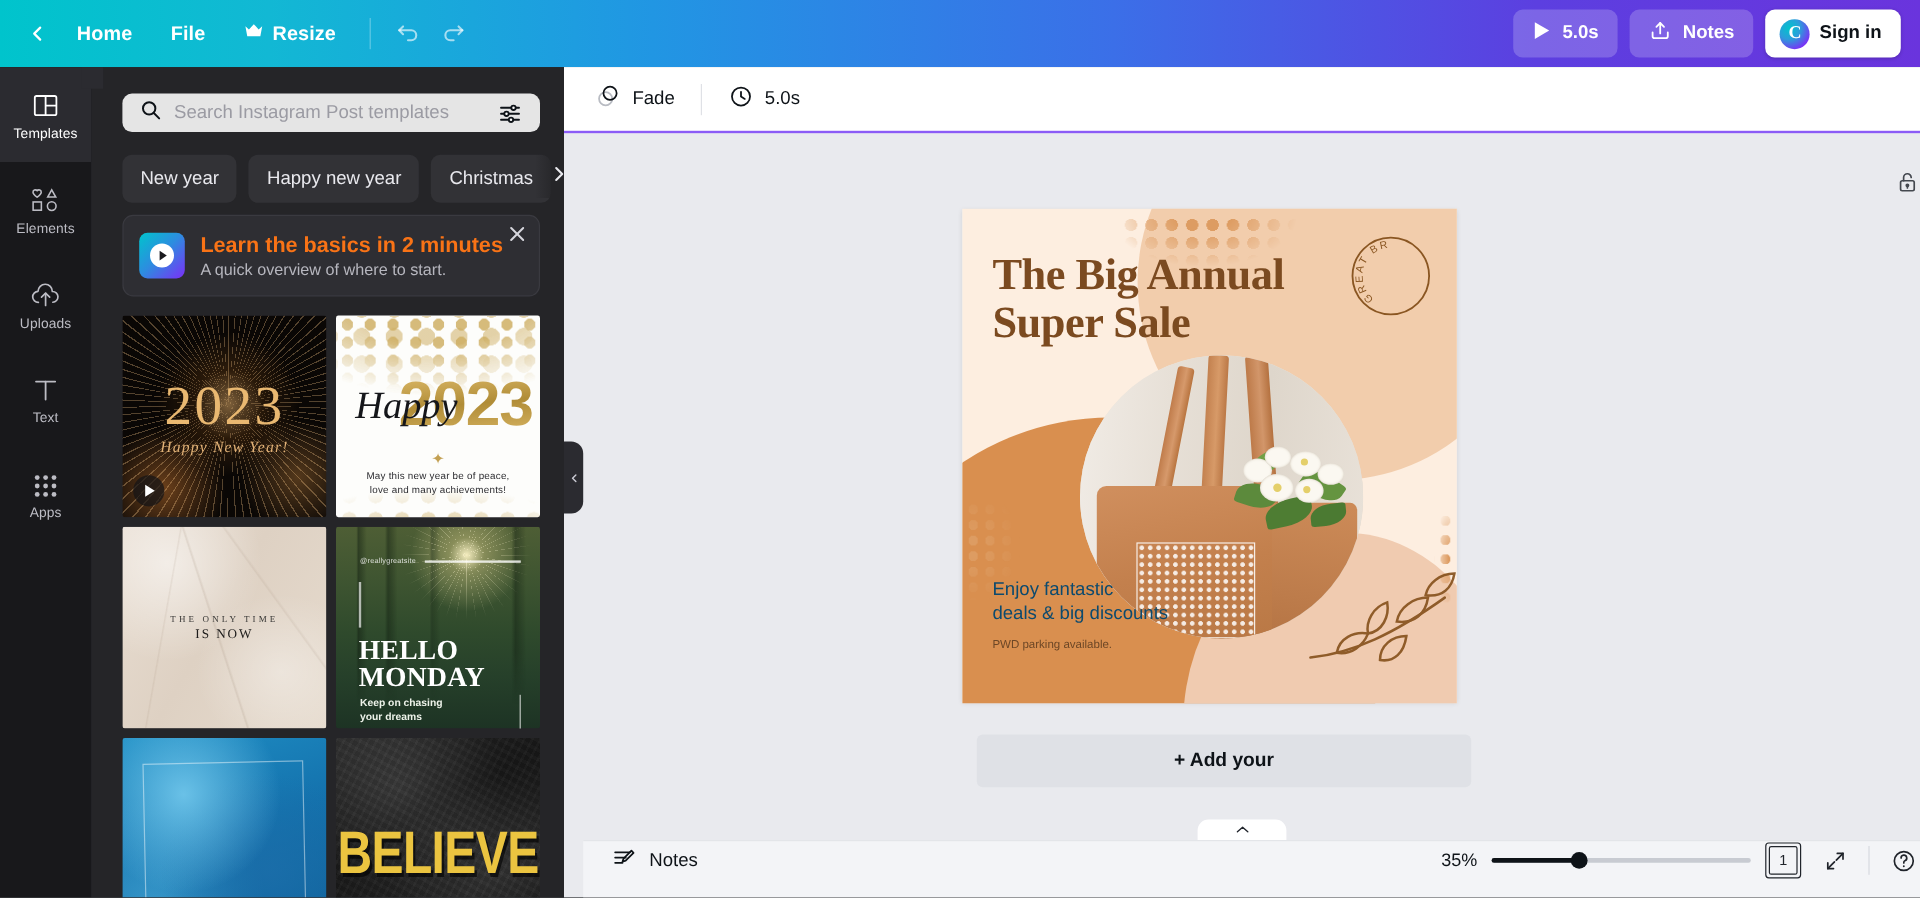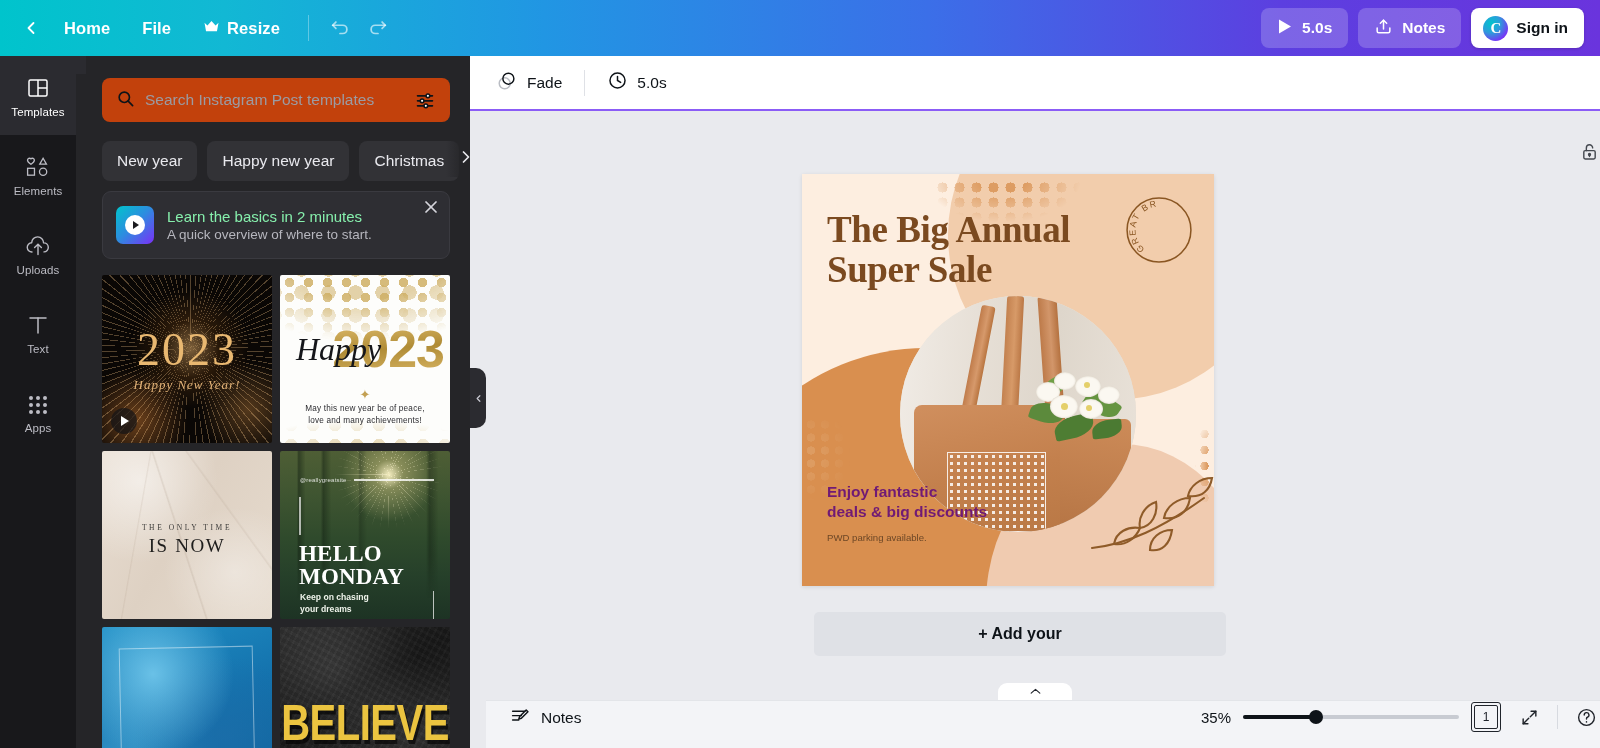--- a/index.html
+++ b/index.html
@@ -76,21 +76,21 @@
     background: #2b2b30; z-index: 3;
   }
 
   
   .panel {
     position: absolute; left: 76px; top: 56px; width: 394px; height: 692px;
     background: #252528; overflow: hidden;
   }
   .searchrow { padding: 22px 20px 0 26px; }
   .searchbox {
-    height: 44px; background: #c2410c; border-radius: 8px; display: flex; align-items: center;
+    height: 32px; background: #e5e5e5; border-radius: 8px; display: flex; align-items: center;
     padding: 0 12px 0 14px; gap: 10px;
   }
   .searchbox input {
     border: 0; outline: 0; flex: 1; font-size: 15.5px; color: #0e1318;
     font-family: "Liberation Sans", sans-serif; background: transparent;
   }
   .searchbox input::placeholder { color: #9b9ba3; }
   .filter-btn { width: 26px; height: 26px; display: flex; align-items: center; justify-content: center; cursor: pointer; }
 
   .chips {
@@ -121,21 +121,21 @@
     display: flex; align-items: center; justify-content: center;
   }
   .promo-play {
     width: 20px; height: 20px; border-radius: 50%; background: #fff;
     display: flex; align-items: center; justify-content: center;
   }
   .promo-play::after {
     content: ""; width: 0; height: 0; margin-left: 2px;
     border-left: 6px solid #1a1a1e; border-top: 4px solid transparent; border-bottom: 4px solid transparent;
   }
-  .promo-title { color: #86efac; font-size: 15px; font-weight: 400; }
+  .promo-title { color: #f97316; font-size: 18px; font-weight: 700; }
   .promo-sub { color: #b6b6be; font-size: 13.5px; margin-top: 2px; }
   .promo-x {
     position: absolute; right: 8px; top: 5px; width: 20px; height: 20px;
     display: flex; align-items: center; justify-content: center;
     color: #d5d5dc; font-size: 14px; cursor: pointer;
   }
 
   .grid {
     margin: 16px 20px 0 26px; display: grid; grid-template-columns: 1fr 1fr;
     gap: 8px 8px;
@@ -218,21 +218,21 @@
       linear-gradient(72deg, transparent 46%, rgba(150,128,108,.55) 46.6%, transparent 47.4%),
       linear-gradient(100deg, transparent 24%, rgba(160,138,118,.45) 24.5%, transparent 25.2%),
       linear-gradient(54deg, transparent 70%, rgba(150,128,108,.4) 70.5%, transparent 71.3%);
   }
   .tb3-t1 {
     position: absolute; left: 0; right: 0; top: 72px; text-align: center;
     font-family: "Liberation Serif", serif; font-size: 7.5px; letter-spacing: 2.6px; color: #3b3a38;
   }
   .tb3-t2 {
     position: absolute; left: 0; right: 0; top: 84px; text-align: center;
-    font-family: "Liberation Serif", serif; font-size: 19px; letter-spacing: 1.6px; color: #1d1c1b;
+    font-family: "Liberation Serif", serif; font-size: 11px; letter-spacing: 1.6px; color: #1d1c1b;
   }
 
   
   .tb4 { background:
       radial-gradient(circle at 64% 14%, rgba(255,246,200,.95) 0%, rgba(255,235,160,.35) 8%, rgba(0,0,0,0) 26%),
       linear-gradient(180deg, #4e5e35 0%, #3f5531 26%, #2f4a2c 52%, #26402a 74%, #1d3324 100%); }
   .tb4-tr { position: absolute; inset: 0; opacity: .55;
     background:
       linear-gradient(90deg, transparent 10%, rgba(18,30,18,.85) 11%, transparent 15%),
       linear-gradient(90deg, transparent 24%, rgba(18,30,18,.8) 25.5%, transparent 30%),
@@ -384,21 +384,21 @@
     border: 1.5px solid rgba(255,255,255,.85);
     background-image: radial-gradient(circle, rgba(255,255,255,.85) 35%, transparent 36%);
     background-size: 7px 7px; }
   .ph-flowers { position: absolute; right: 2%; top: 26%; width: 44%; height: 40%; }
   .fl-leaf { position: absolute; border-radius: 60% 10% 60% 10%; background: #5c8a3c; }
   .fl-pet { position: absolute; border-radius: 50%; background: #fbf8f1; box-shadow: 0 0 2px rgba(120,100,70,.35) inset; }
   .fl-core { position: absolute; border-radius: 50%; background: #e4cf6a; }
 
   .d-sub {
     position: absolute; left: 25px; top: 308px;
-    font-size: 15.5px; line-height: 1.3; color: #701a75; font-weight: 700;
+    font-size: 15.5px; line-height: 1.3; color: #0c4a6e; font-weight: 400;
   }
   .d-fine { position: absolute; left: 25px; top: 358px; font-size: 9.6px; color: #6d4726; }
   .d-leaf { position: absolute; right: -4px; bottom: 16px; width: 130px; height: 96px; opacity: .95; }
 
   .addpage {
     position: absolute; left: 344px; top: 556px; width: 412px; height: 44px;
     background: #dfe1e6; border-radius: 5px;
     display: flex; align-items: center; justify-content: center;
     font-size: 16px; font-weight: 700; color: #0e1318; cursor: pointer;
   }

